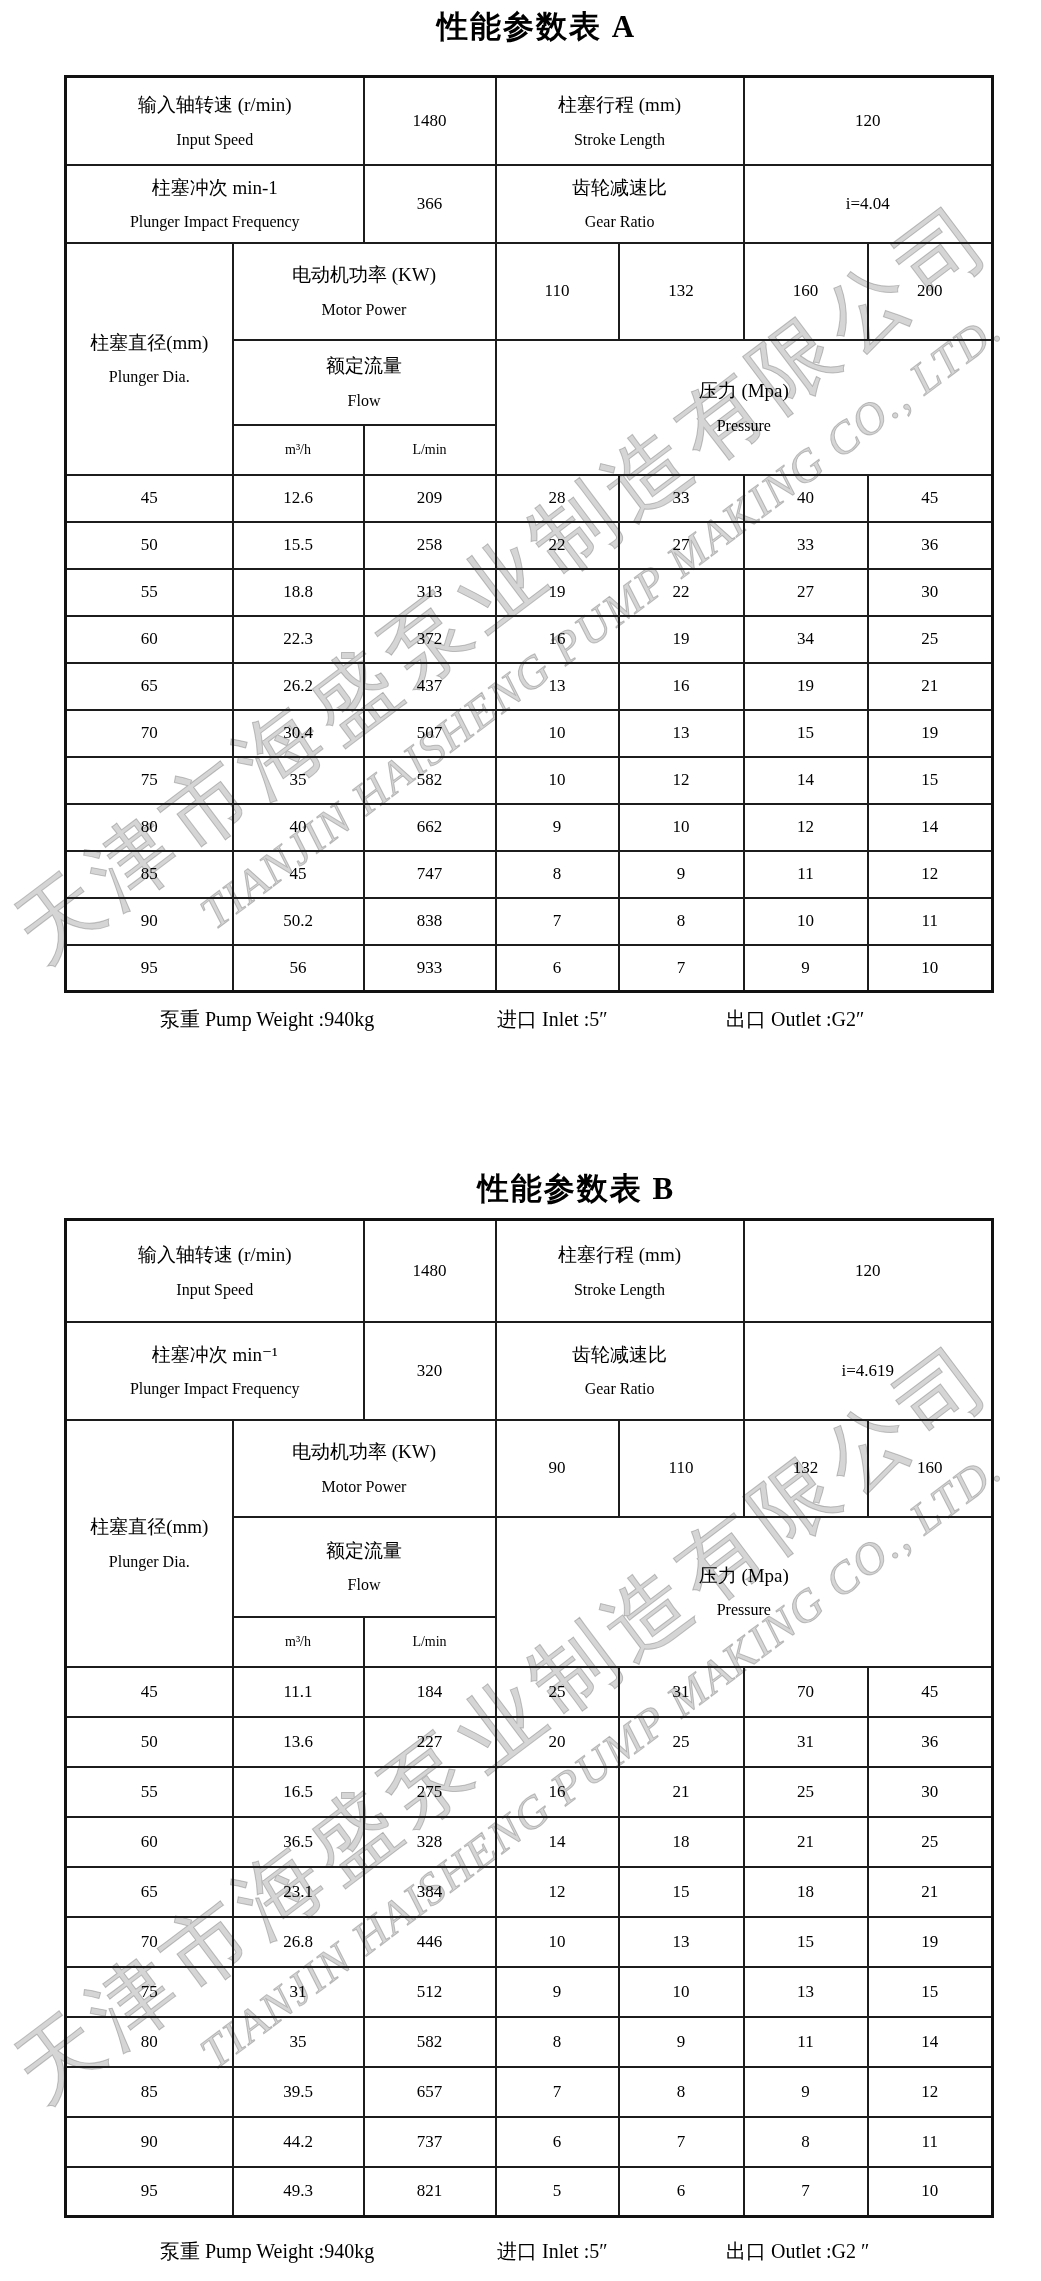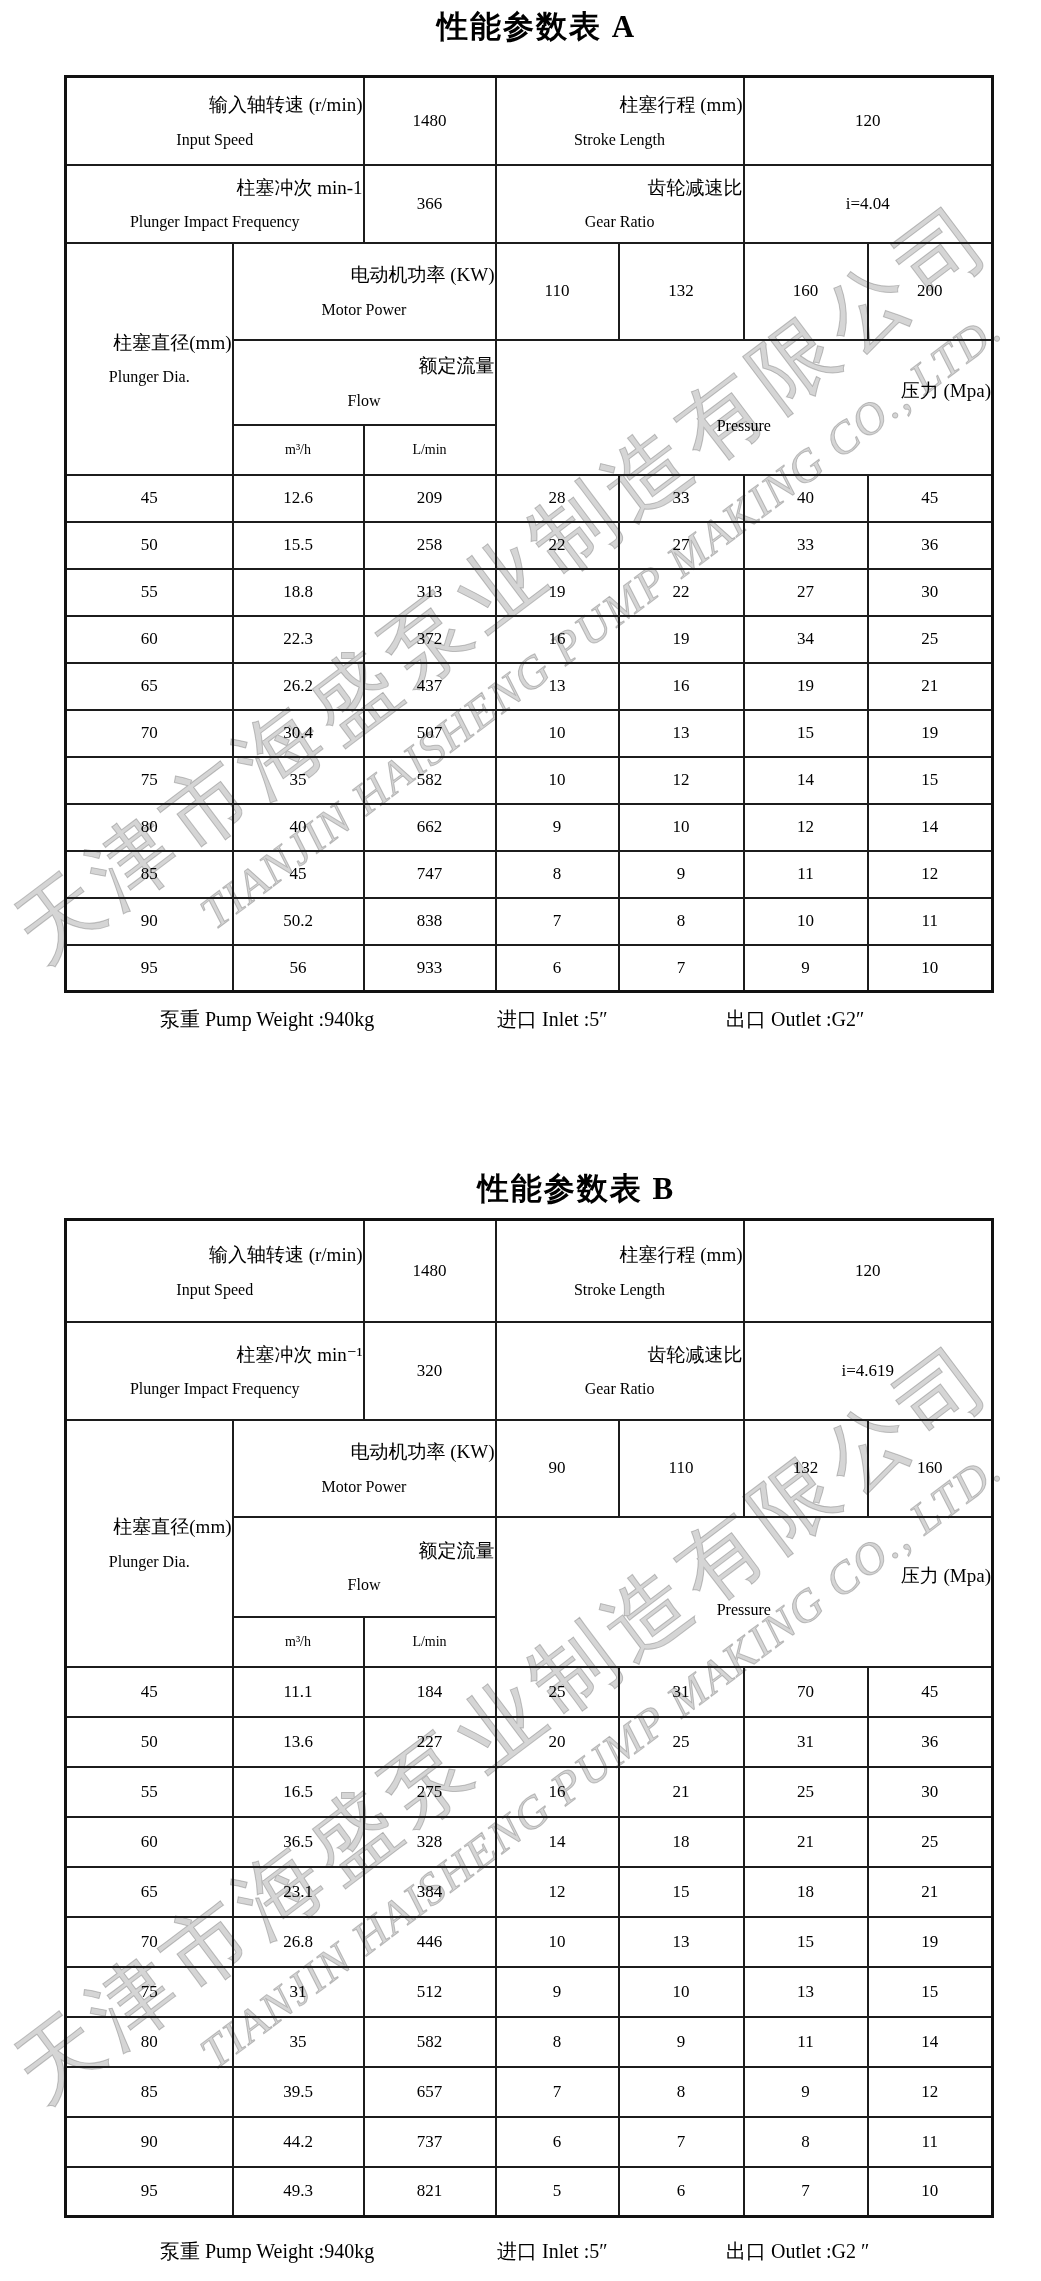--- a/index.html
+++ b/index.html
@@ -33,21 +33,21 @@
   .tbl-a .r1 { height:88px; }  .tbl-a .r2 { height:78px; }
   .tbl-a .r3 { height:97px; }  .tbl-a .r4 { height:85px; }
   .tbl-a .r5 { height:50px; }
   .tbl-a tbody.data tr { height:47px; }
 
   .tbl-b .r1 { height:102px; } .tbl-b .r2 { height:98px; }
   .tbl-b .r3 { height:97px; }  .tbl-b .r4 { height:100px; }
   .tbl-b .r5 { height:50px; }
   .tbl-b tbody.data tr { height:50px; }
 
-  .zh { font-size:19px; line-height:1.25;text-align:right; }
+  .zh { font-size:19px; line-height:1.25; }
   .en { font-size:16px; line-height:1.2; margin-top:13px; }
   td.val { font-size:17px; }
   td.unit { font-size:14px; }
   tbody.data td { font-size:17px; }
 
   
   .footer { position:absolute; left:0; width:887px; height:30px; font-size:20px; z-index:3; }
   .footer-a { top:1006px; }
   .footer-b { top:2238px; }
   .footer span { position:absolute; top:0; white-space:nowrap; }

